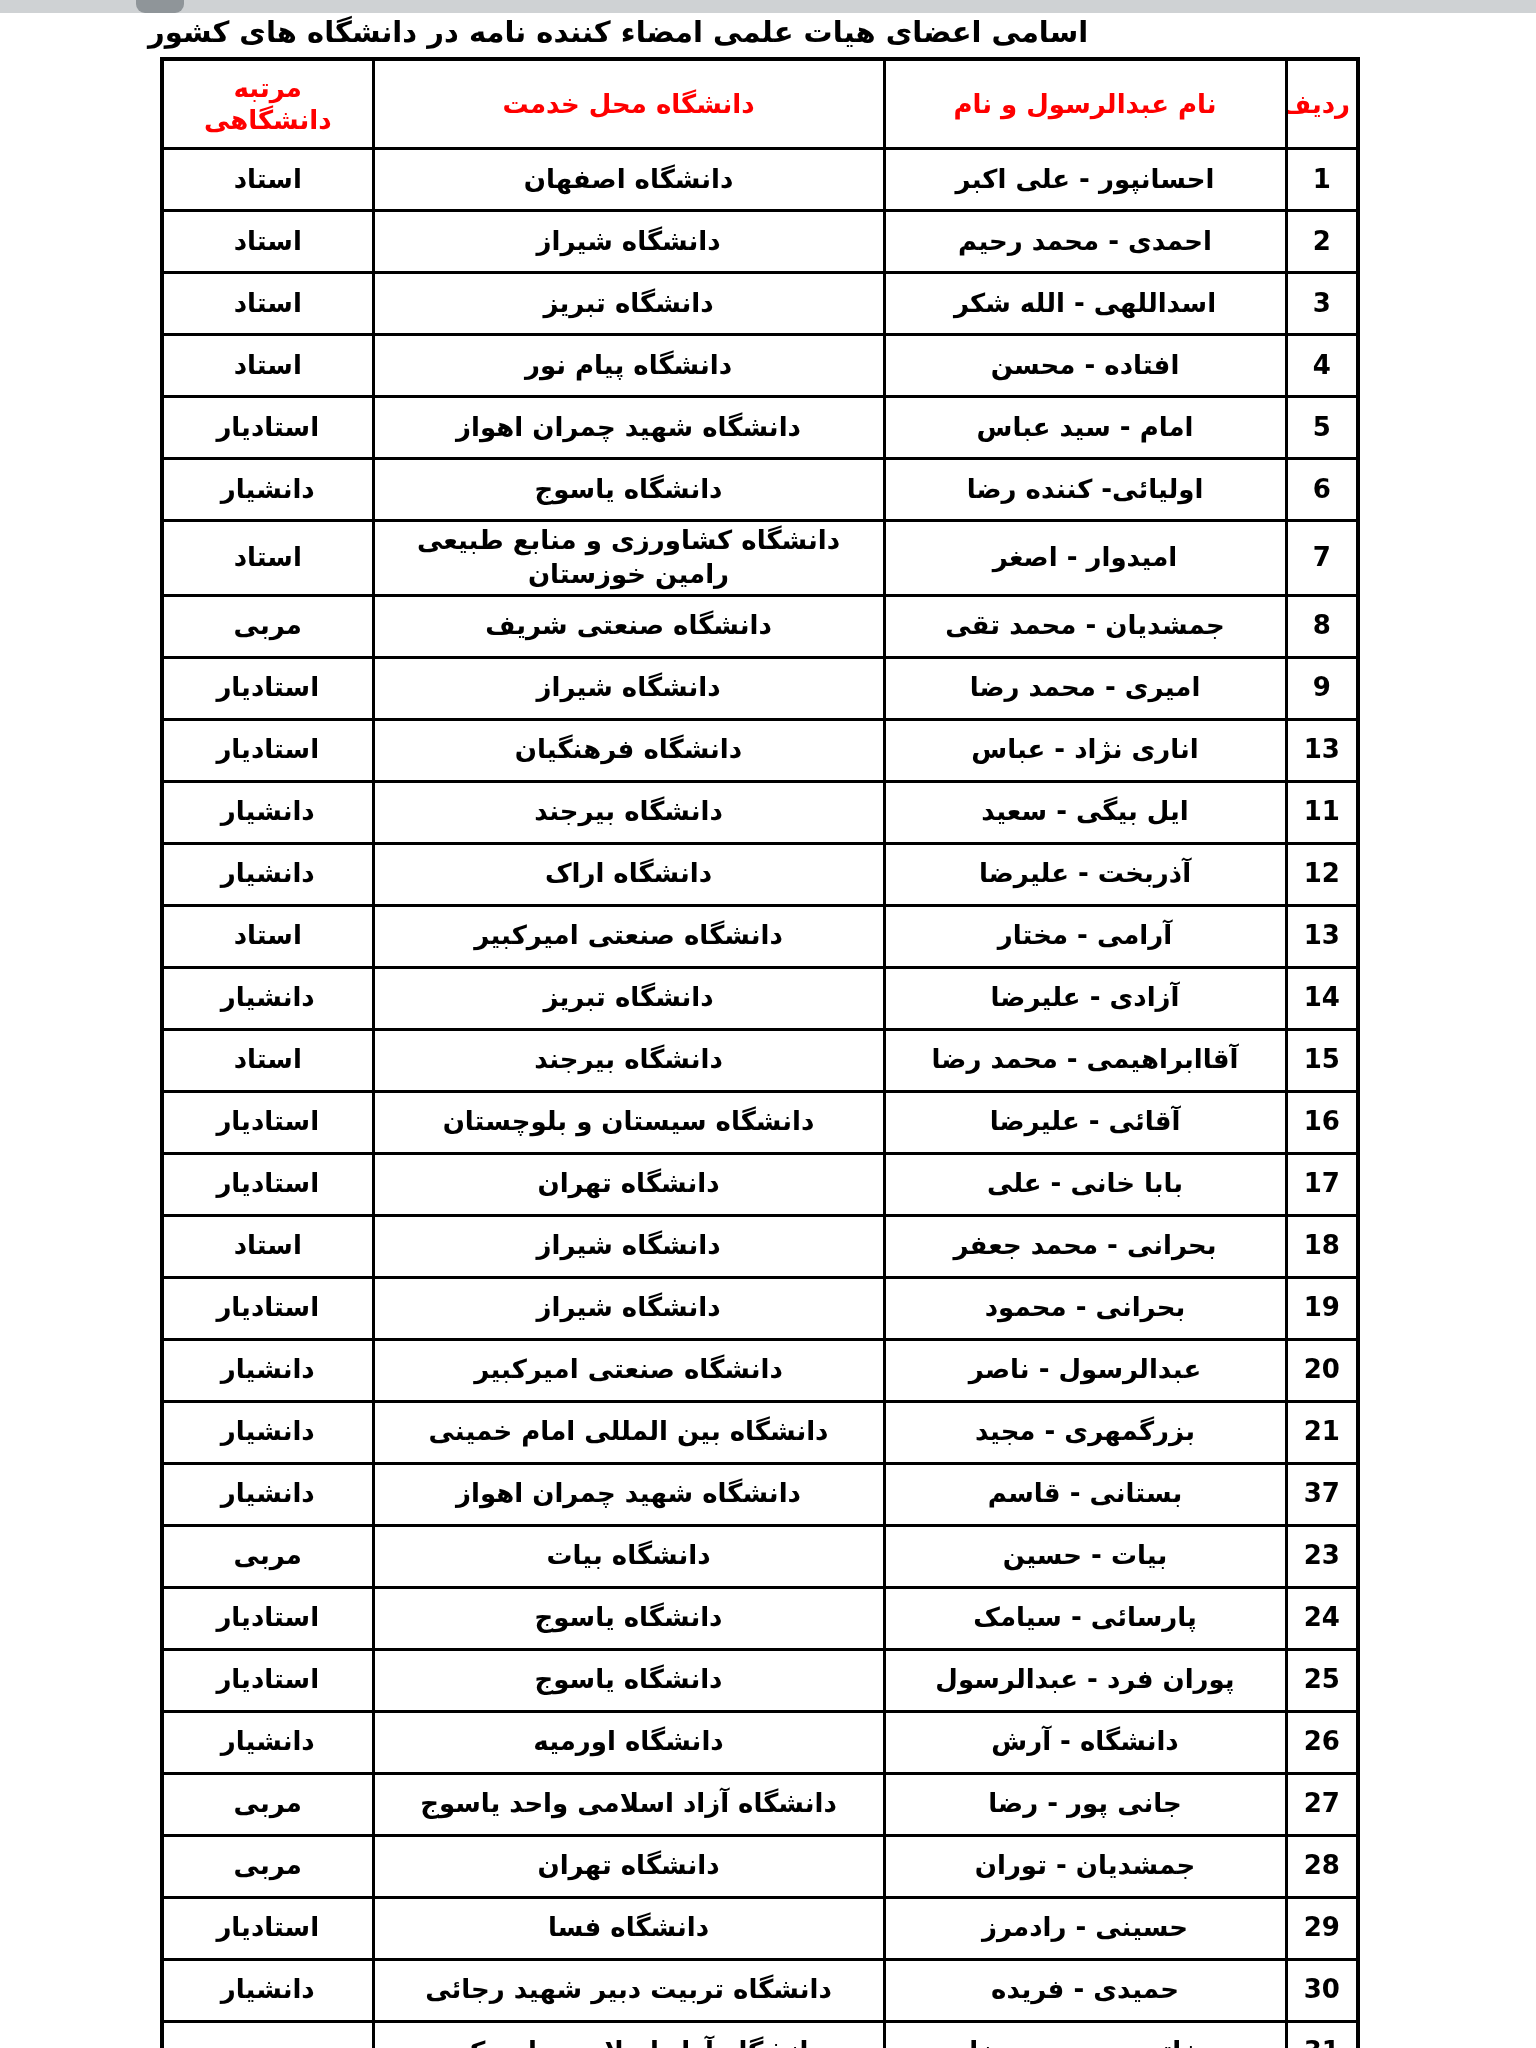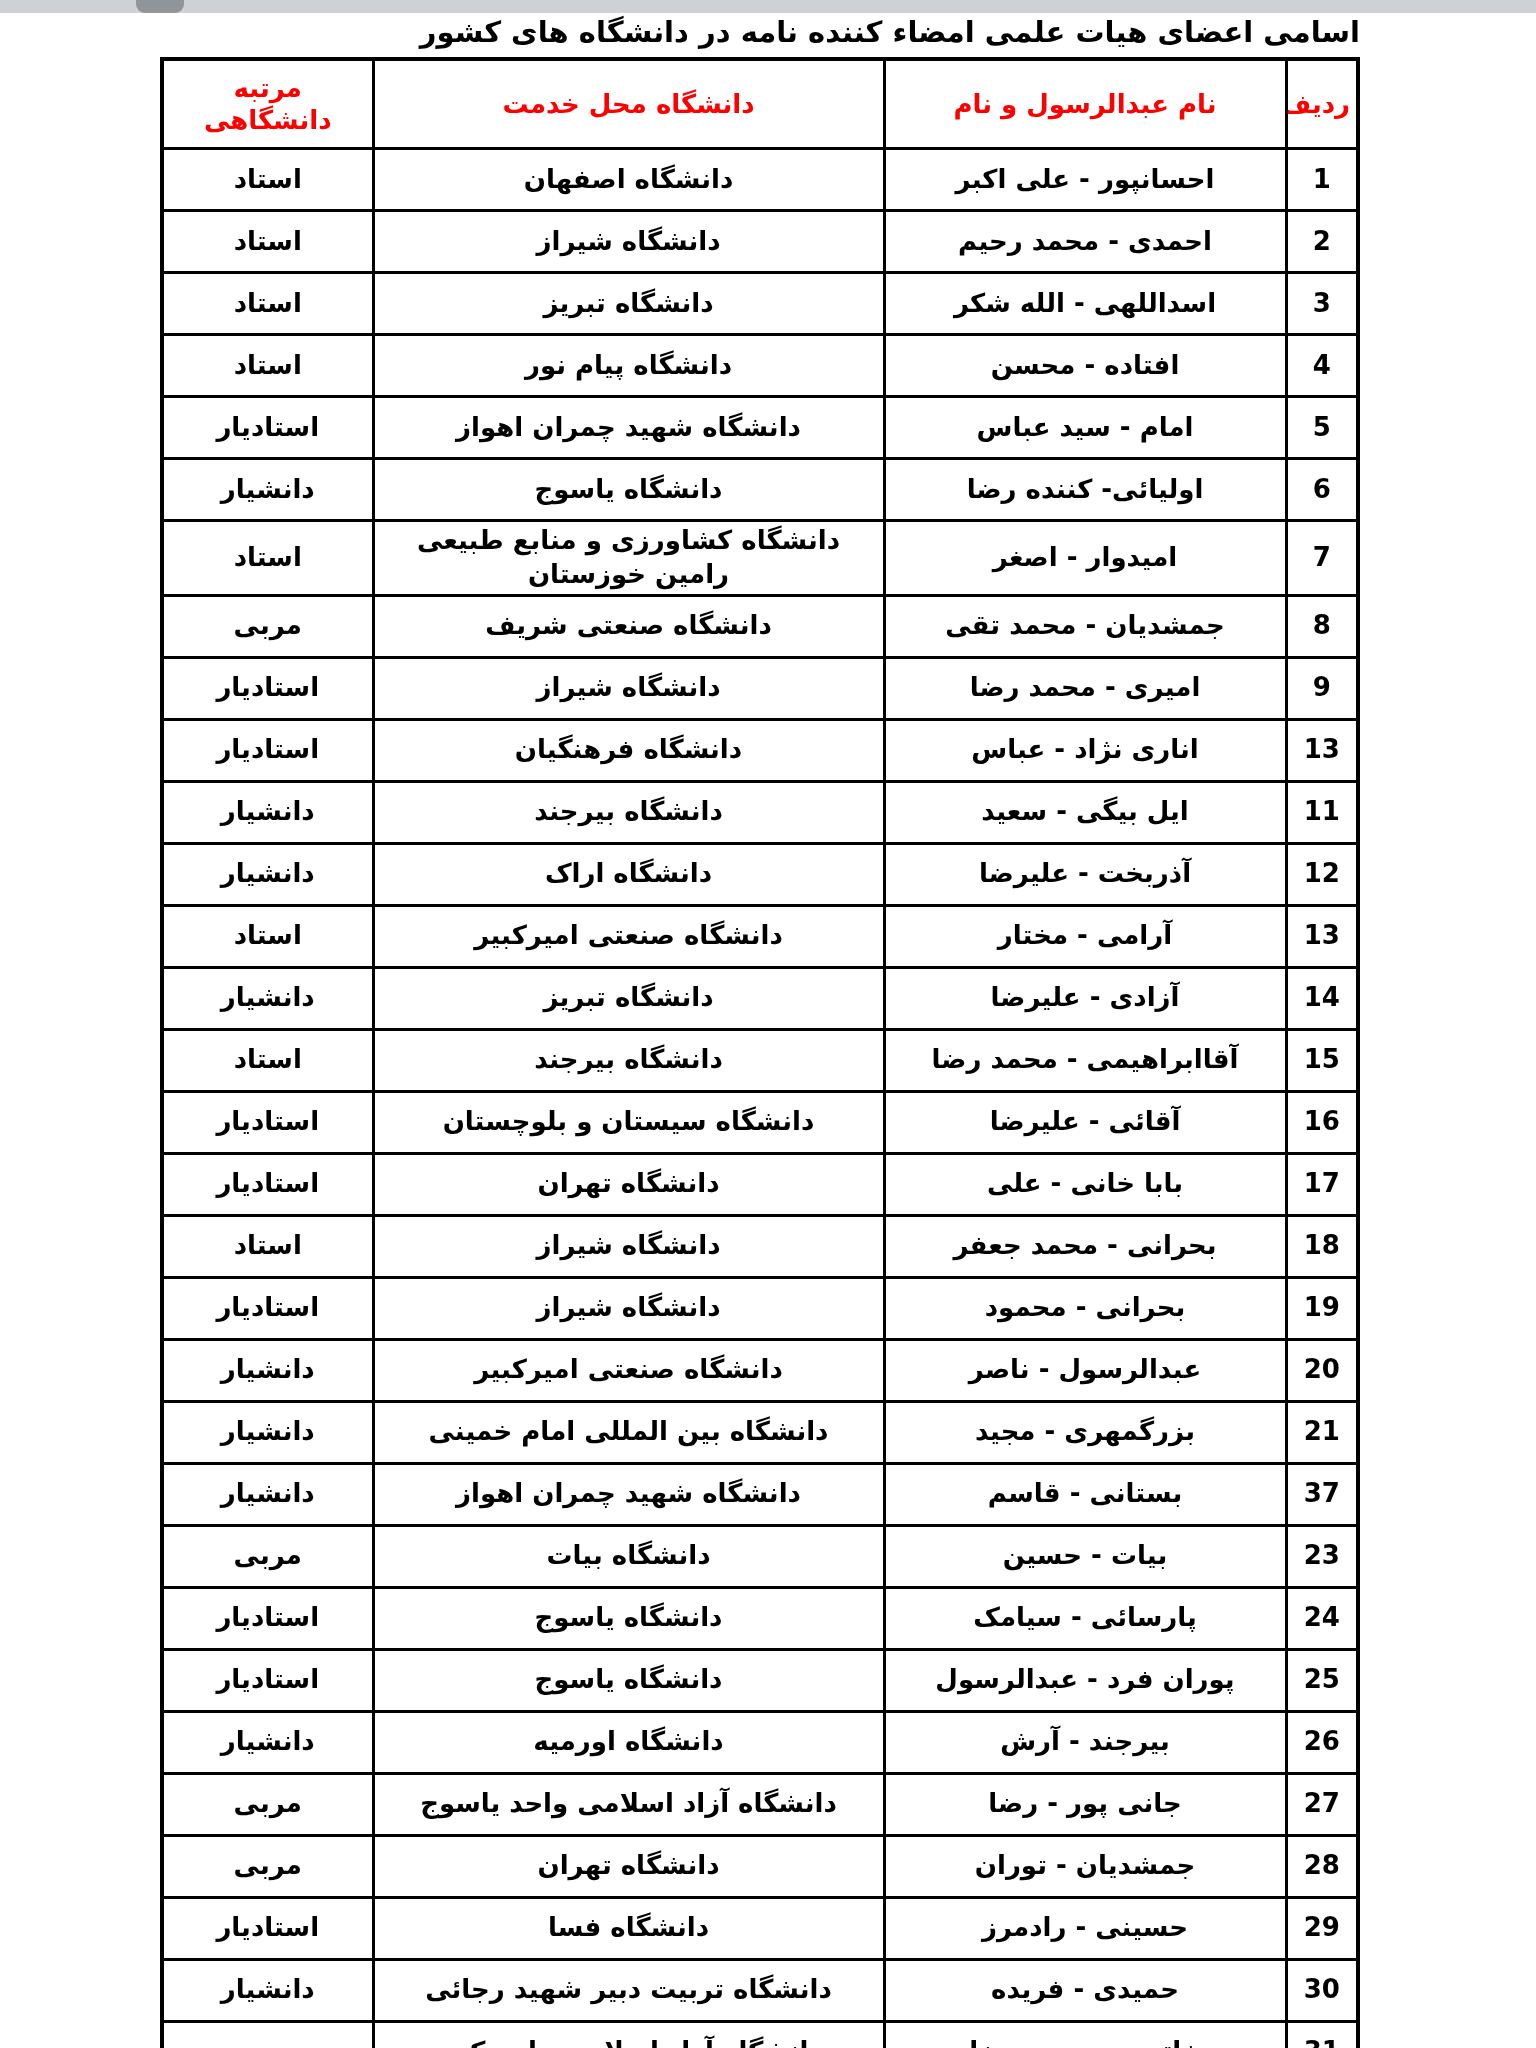--- a/index.html
+++ b/index.html
@@ -22,23 +22,23 @@
     position: absolute;
     top: 0; left: 136px;
     width: 48px;
     height: 13px;
     background: #8f9599;
     border-radius: 0 0 9px 9px;
   }
   .doc-title {
     position: absolute;
     top: 15px;
-    left: 164px;
+    left: 148px;
     width: 1196px;
-    text-align: right;
+    text-align: left;
     font-size: 29px;
     font-weight: bold;
     color: #000000;
     direction: rtl;
     letter-spacing: 0;
   }
   .table-wrap {
     position: absolute;
     top: 57px;
     left: 160px;
@@ -242,21 +242,21 @@
           <td>استادیار</td>
         </tr>
         <tr>
           <td>25</td>
           <td>پوران فرد - عبدالرسول</td>
           <td>دانشگاه یاسوج</td>
           <td>استادیار</td>
         </tr>
         <tr>
           <td>26</td>
-          <td>بیرجند - آرش</td>
+          <td>دانشگاه - آرش</td>
           <td>دانشگاه اورمیه</td>
           <td>دانشیار</td>
         </tr>
         <tr>
           <td>27</td>
           <td>جانی پور - رضا</td>
           <td>دانشگاه آزاد اسلامی واحد یاسوج</td>
           <td>مربی</td>
         </tr>
         <tr>

